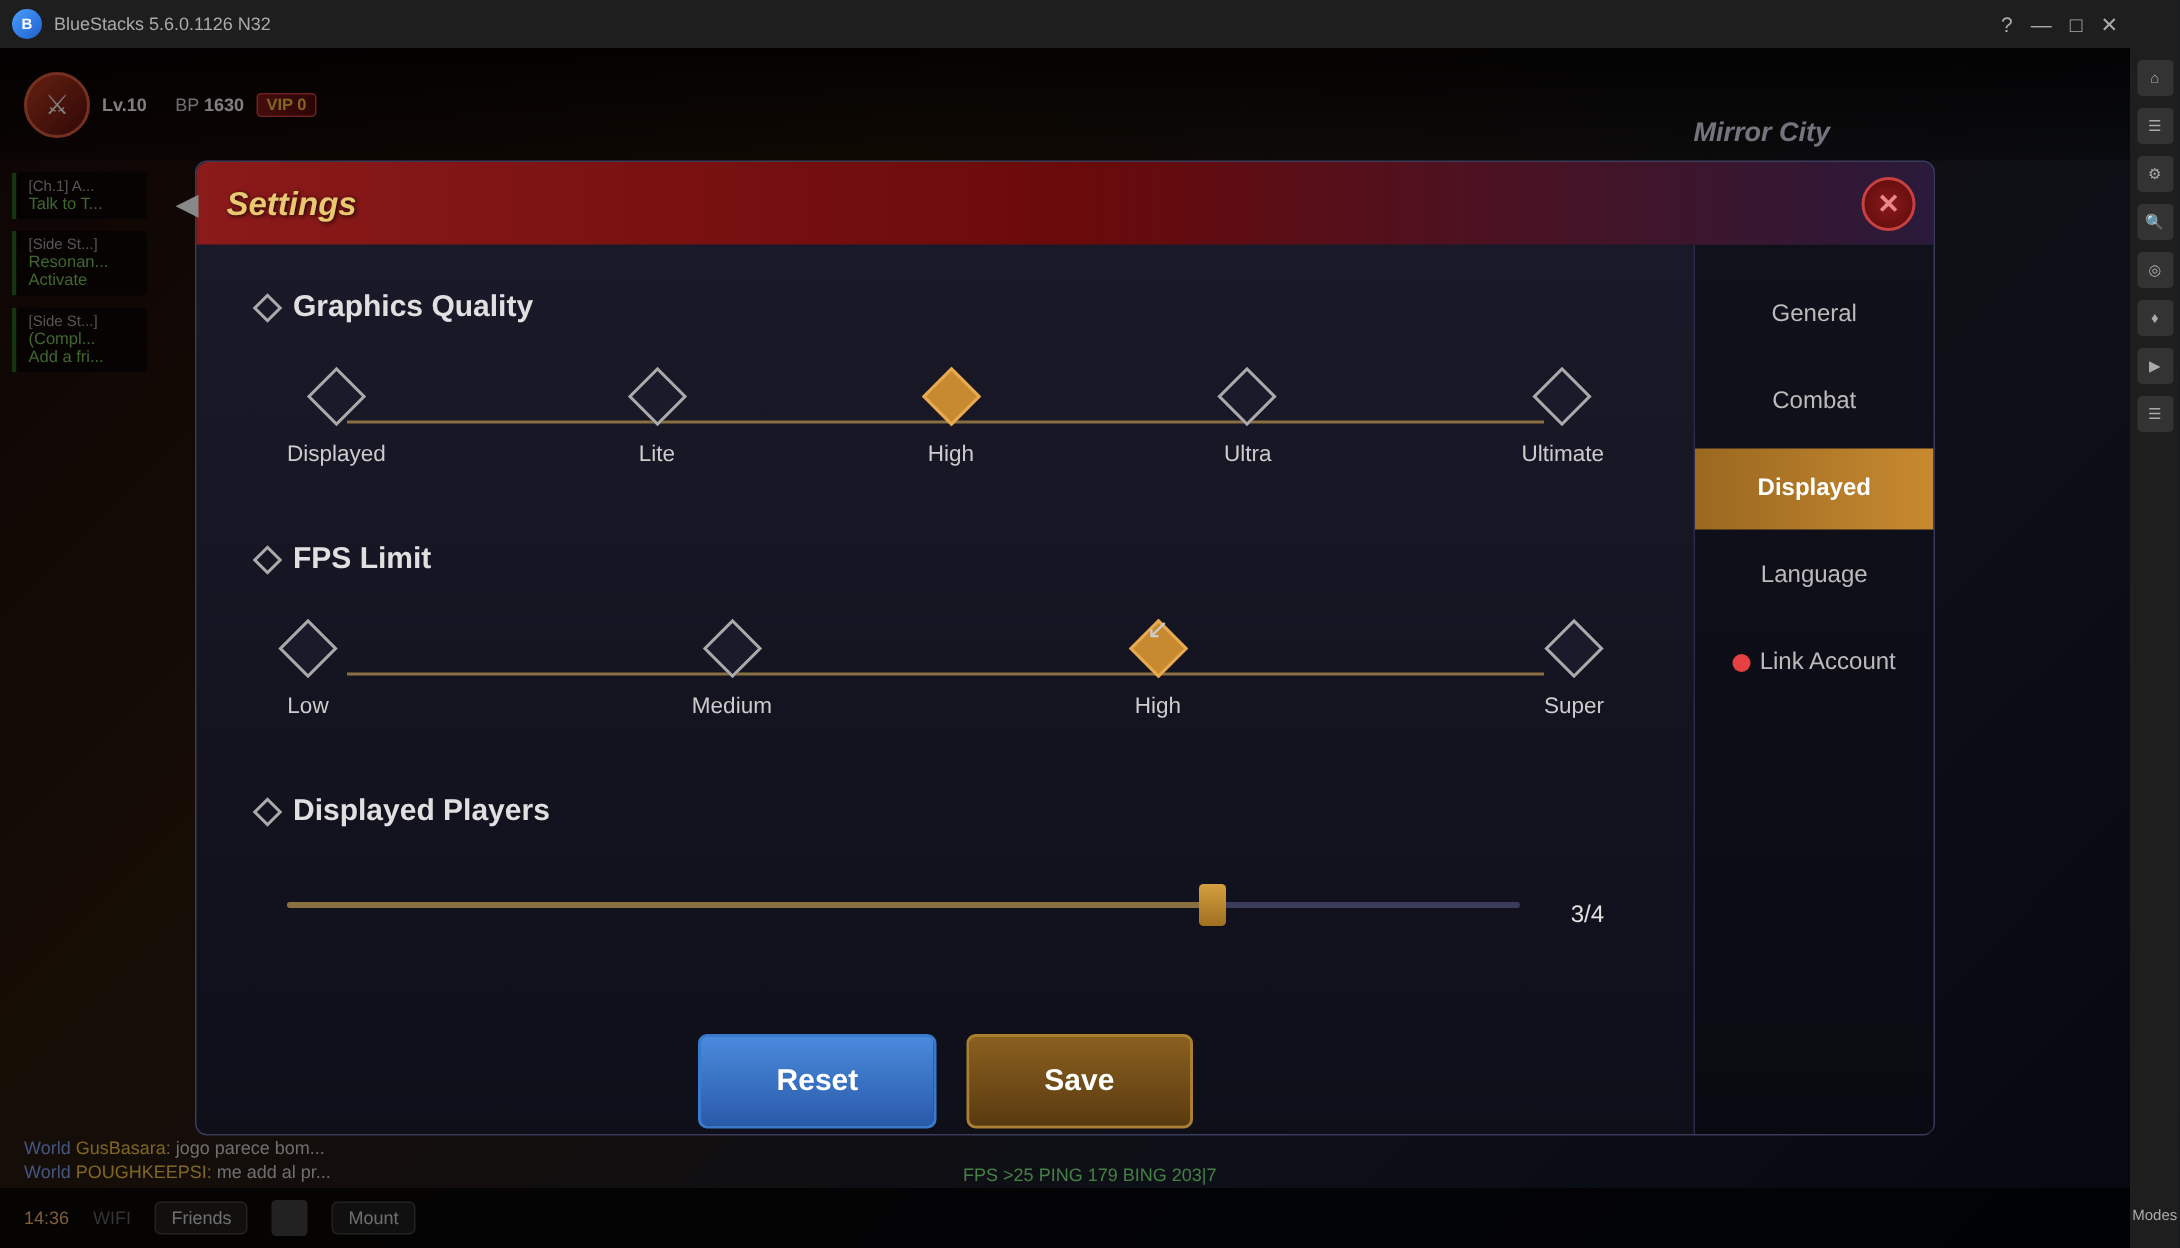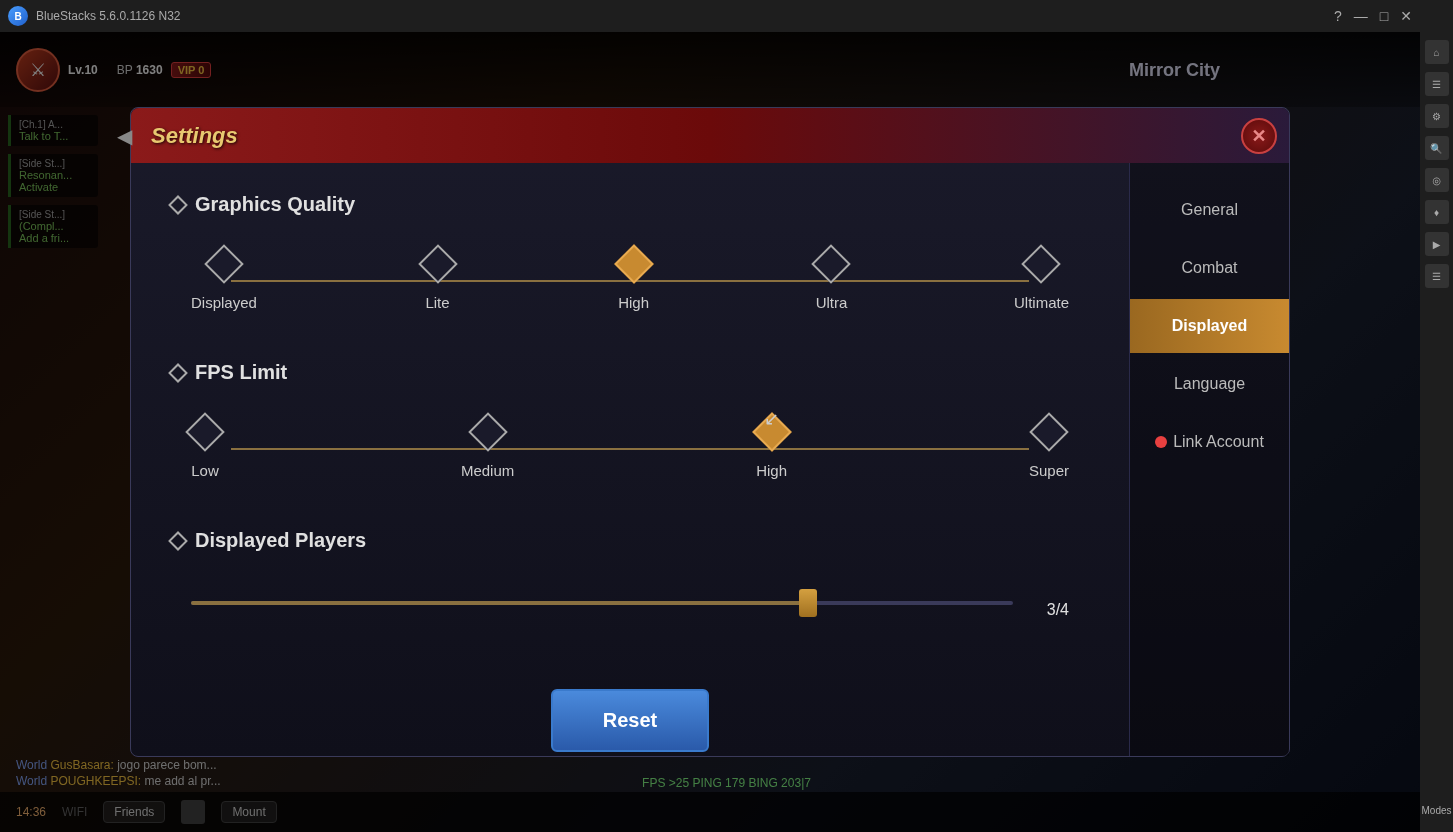--- a/index.html
+++ b/index.html
@@ -441,24 +441,25 @@
       border: 1px solid #e84040;
       border-radius: 3px;
       color: #ffcc44;
       font-size: 11px;
       padding: 1px 6px;
       font-weight: bold;
     }
     .city-name {
       position: absolute;
       right: 200px;
-      top: 28px;
+      top: 46px;
       color: #e8e8ff;
       font-size: 18px;
       font-weight: bold;
+      font-style: italic;
     }
 
     
     .quest-item {
       background: rgba(0,0,0,0.6);
       border-left: 3px solid #2a6a20;
       padding: 4px 8px;
       margin-bottom: 4px;
       border-radius: 0 3px 3px 0;
     }
@@ -694,20 +695,21 @@
             <div class="slider-track">
               <div class="slider-fill"></div>
               <div class="slider-thumb"></div>
             </div>
             <div class="slider-value">3/4</div>
           </div>
         </div>
 
         <div class="action-buttons">
           <button class="btn-reset">Reset</button>
+          <button class="btn-save">Save</button>
         </div>
 
       </div>
 
       <div class="settings-nav">
         <div class="nav-item">General</div>
         <div class="nav-item">Combat</div>
         <div class="nav-item active">Displayed</div>
         <div class="nav-item">Language</div>
         <div class="nav-item nav-item-link-account">

